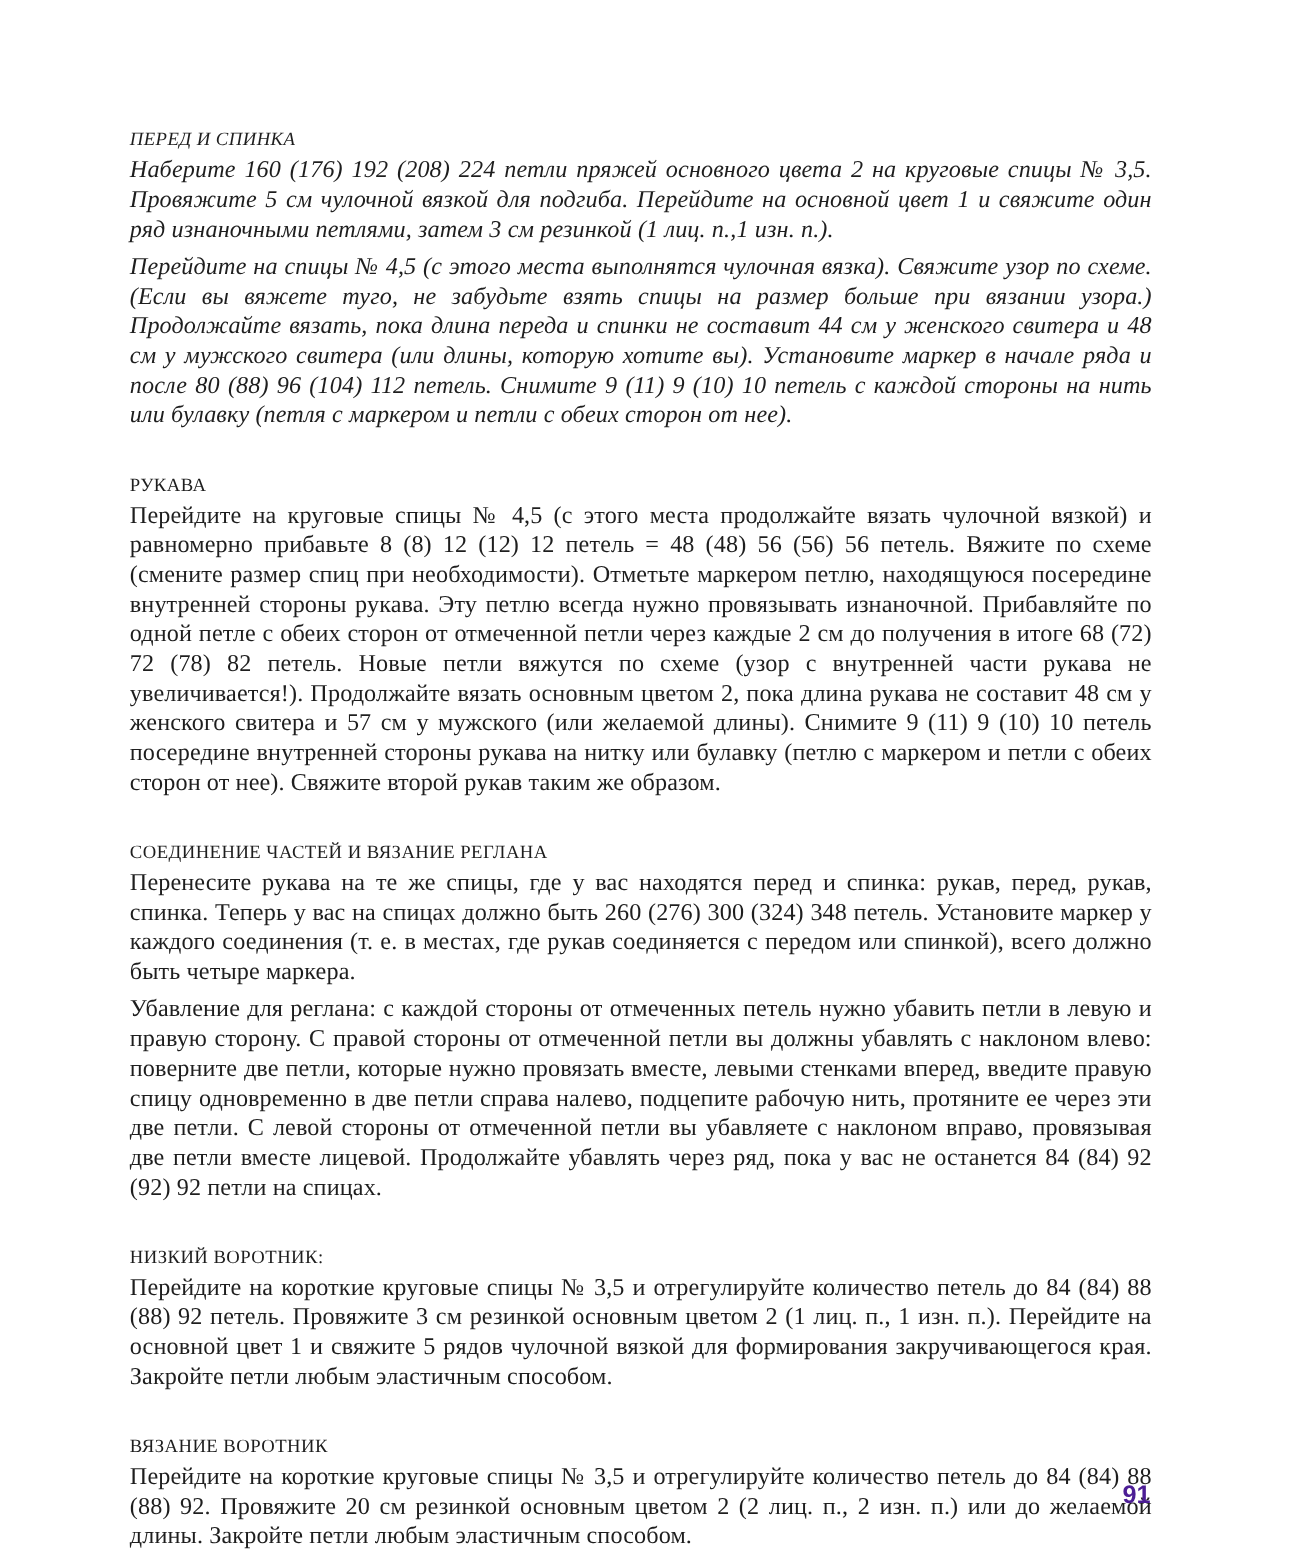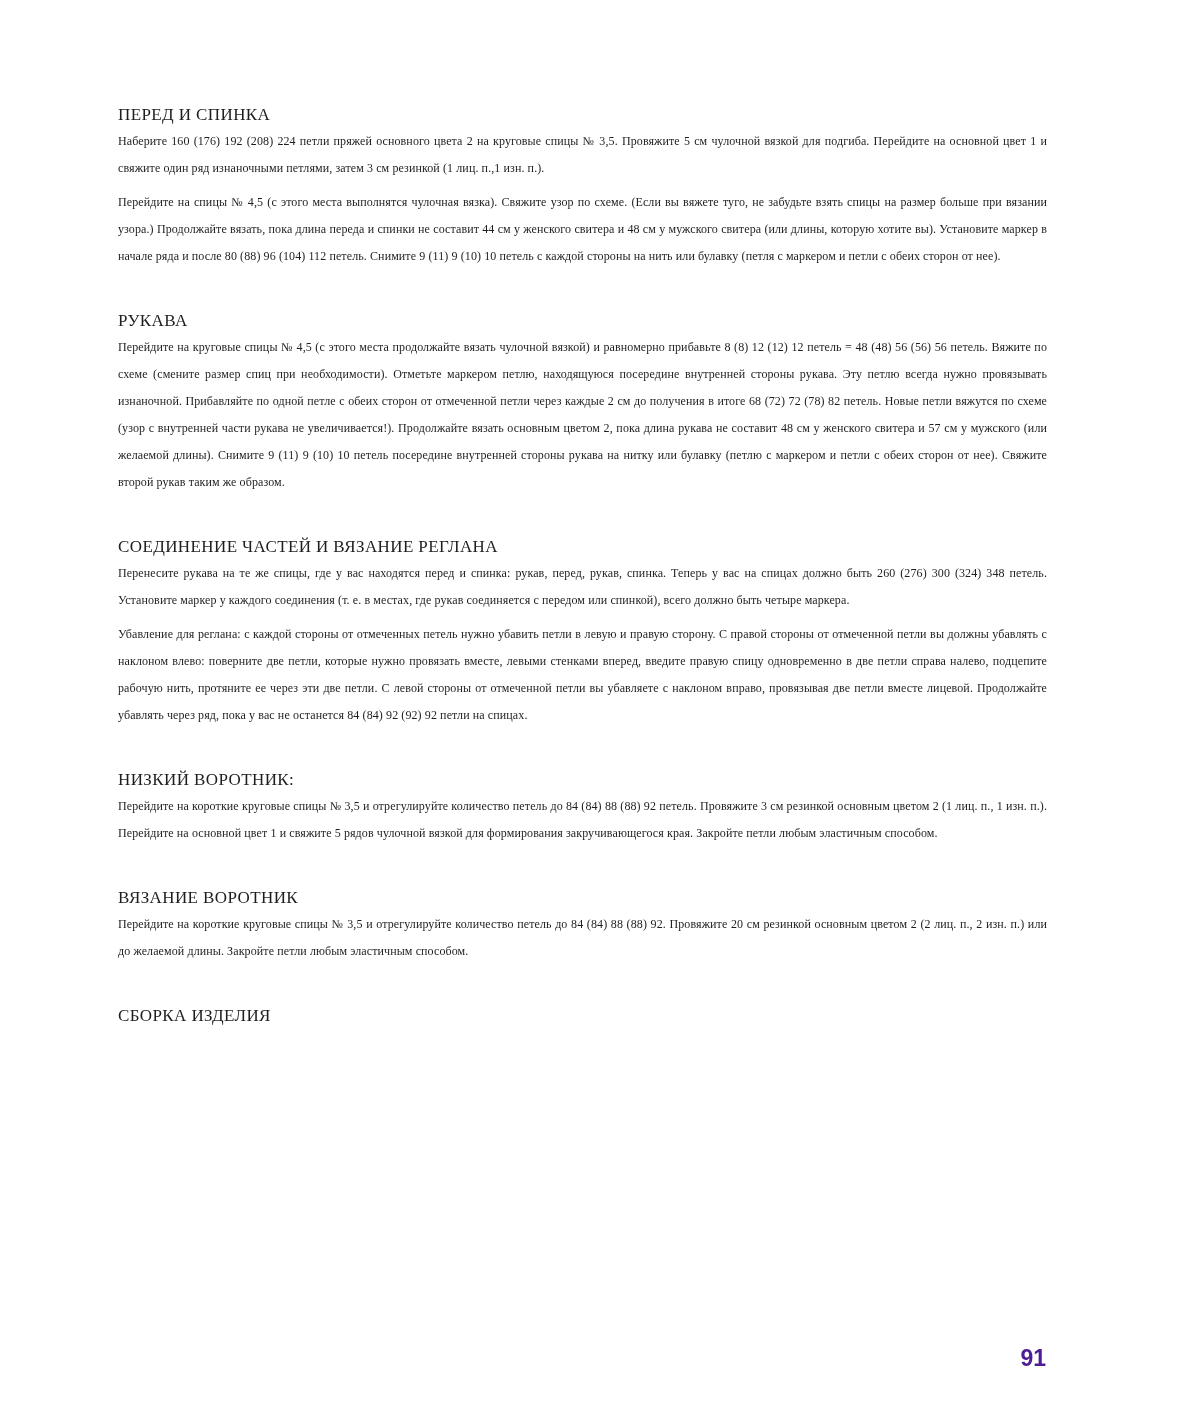--- a/index.html
+++ b/index.html
@@ -19,32 +19,33 @@
   .content {
     position: absolute;
     left: 118px;
     top: 101px;
     width: 929px;
   }
   .content section {
     margin-top: 37px;
   }
   .content section:first-child {
-    margin-top: 0;
+    margin-top: 12px;
+    font-style: italic;
   }
   .content h2 {
     margin: 0;
     font-size: 17px;
     font-weight: 400;
     line-height: 27px;
     letter-spacing: 0.4px;
   }
   .content p {
     margin: 0;
-    font-size: 12px;
+    font-size: 22px;
     line-height: 27px;
     text-align: justify;
     letter-spacing: 0.1px;
   }
   .content p + p {
     margin-top: 7px;
   }
   .page-number {
     position: absolute;
     top: 1345px;

